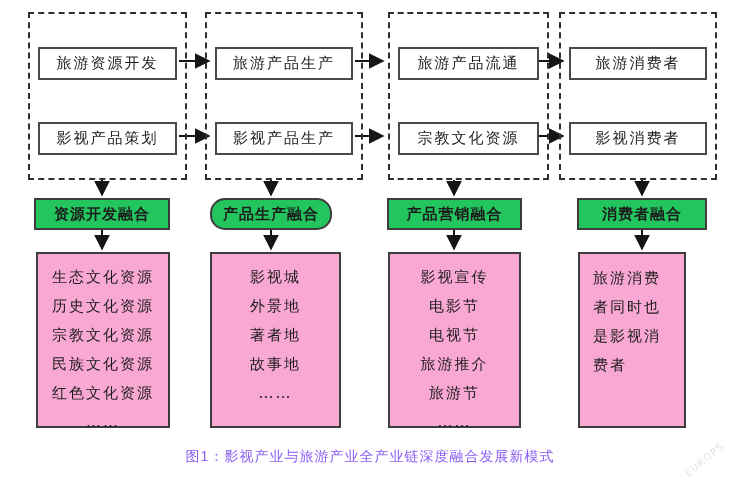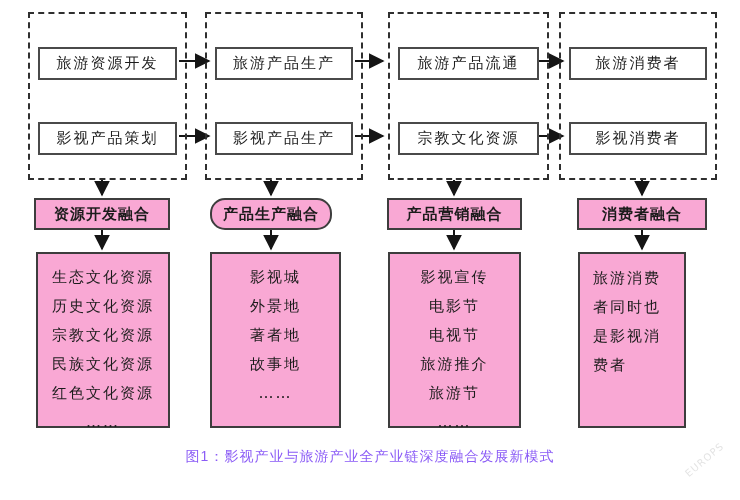--- a/index.html
+++ b/index.html
@@ -22,21 +22,21 @@
     position:absolute; left:8px; right:8px; height:33px; box-sizing:border-box;
     border:2px solid #4a4a4a; background:#fff;
     display:flex; align-items:center; justify-content:center;
     font-size:15px; letter-spacing:2px; white-space:nowrap;
   }
   .fbox-top { top:33px; }
   .fbox-bot { top:108px; }
 
   .label {
     position:absolute; top:198px; height:32px; box-sizing:border-box;
-    border:2px solid #3d3d3d; background:#f9a8d4;
+    border:2px solid #3d3d3d; background:#22c55e;
     display:flex; align-items:center; justify-content:center;
     font-weight:bold; font-size:15px; letter-spacing:1px; white-space:nowrap;
   }
   .l0 { left:34px;  width:136px; }
   .l1 { left:210px; width:122px;border-radius:15px; }
   .l2 { left:387px; width:135px; }
   .l3 { left:577px; width:130px; }
 
   .bbox {
     position:absolute; top:252px; height:176px; box-sizing:border-box;

